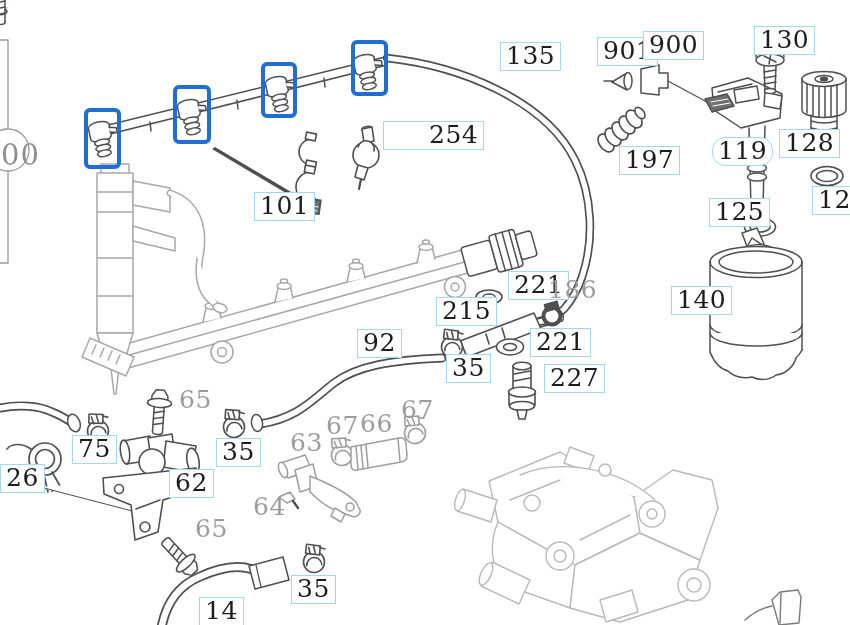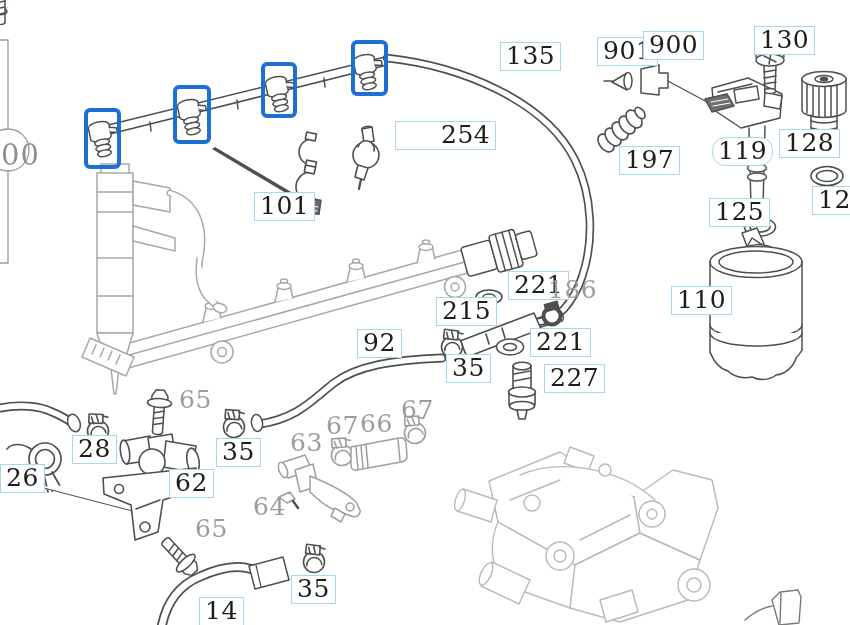--- a/index.html
+++ b/index.html
@@ -387,30 +387,30 @@
 <div id="label-layer">
     <div class="lbl boxed" style="left: 500px; top: 42px;">135</div>
     <div class="lbl boxed" style="left: 597px; top: 37px;">901</div>
     <div class="lbl boxed" style="left: 643px; top: 31px;">900</div>
     <div class="lbl boxed" style="left: 754px; top: 26px;">130</div>
     <div class="lbl boxed" style="left: 619px; top: 146px;">197</div>
     <div class="lbl boxed" style="left: 712px; top: 137px; border-radius: 13px;">119</div>
     <div class="lbl boxed" style="left: 779px; top: 129px;">128</div>
     <div class="lbl boxed" style="left: 812px; top: 186px;">122</div>
     <div class="lbl boxed" style="left: 709px; top: 198px;">125</div>
-    <div class="lbl boxed" style="left: 671px; top: 286px;">110</div>
-    <div class="lbl boxed" style="left: 395px; top: 121px; padding-left: 45px;">254</div>
+    <div class="lbl boxed" style="left: 671px; top: 286px;">140</div>
+    <div class="lbl boxed" style="left: 383px; top: 121px; padding-left: 45px;">254</div>
     <div class="lbl boxed" style="left: 254px; top: 192px;">101</div>
     <div class="lbl boxed" style="left: 508px; top: 271px;">221</div>
     <div class="lbl boxed" style="left: 436px; top: 297px;">215</div>
     <div class="lbl boxed" style="left: 530px; top: 328px;">221</div>
     <div class="lbl boxed" style="left: 446px; top: 354px;">35</div>
     <div class="lbl boxed" style="left: 544px; top: 364px;">227</div>
     <div class="lbl boxed" style="left: 335px; top: 329px; margin-left: 22px;">92</div>
-    <div class="lbl boxed" style="left: 72px; top: 435px;">28</div>
+    <div class="lbl boxed" style="left: 72px; top: 435px;">75</div>
     <div class="lbl boxed" style="left: 0px; top: 464px;">26</div>
     <div class="lbl boxed" style="left: 216px; top: 438px;">35</div>
     <div class="lbl boxed" style="left: 169px; top: 469px;">62</div>
     <div class="lbl boxed" style="left: 291px; top: 575px;">35</div>
     <div class="lbl boxed" style="left: 199px; top: 597px;">14</div>
     <div class="lbl gray" style="left: 548px; top: 277px;">186</div>
     <div class="lbl gray" style="left: 179px; top: 387px;">65</div>
     <div class="lbl gray" style="left: 326px; top: 413px;">67</div>
     <div class="lbl gray" style="left: 360px; top: 411px;">66</div>
     <div class="lbl gray" style="left: 401px; top: 397px;">67</div>

